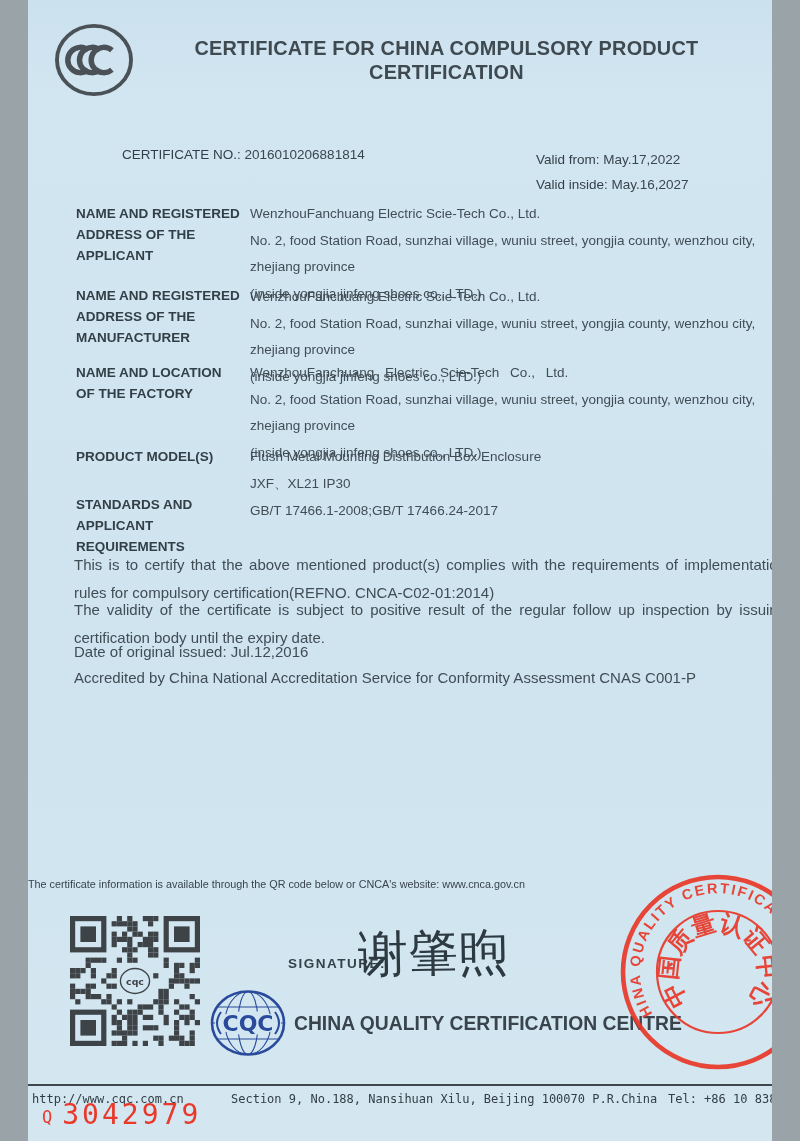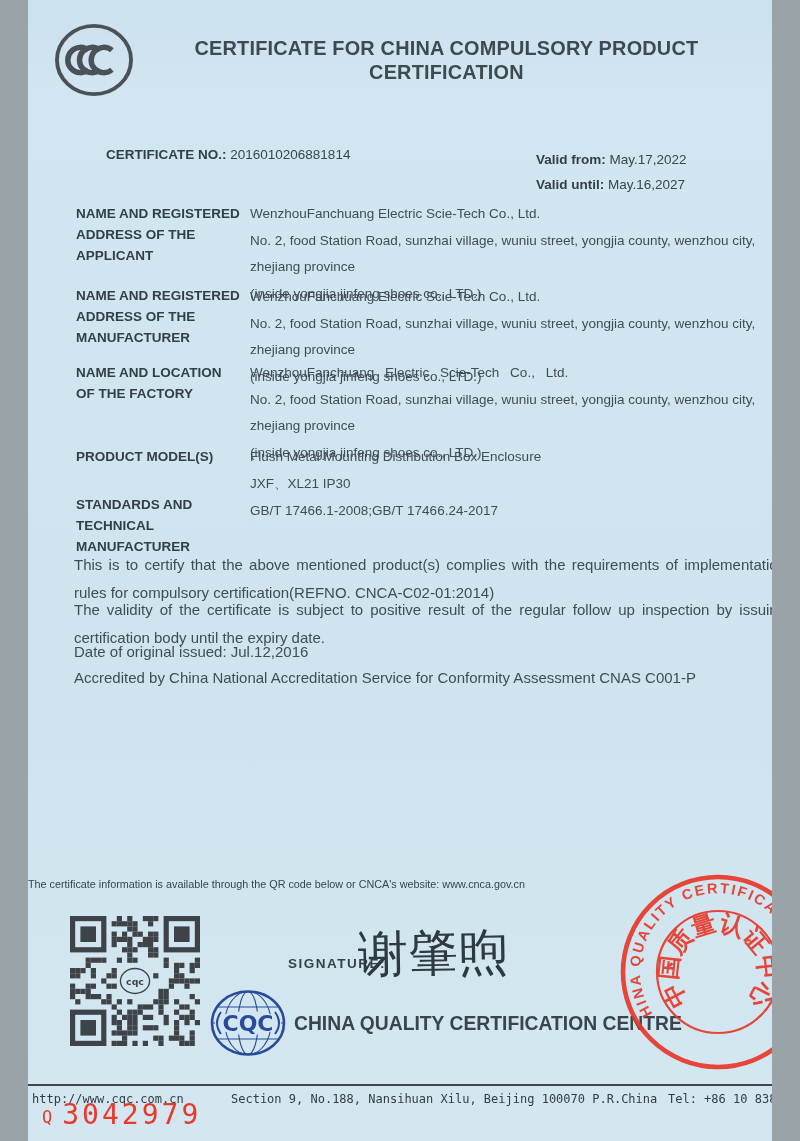--- a/index.html
+++ b/index.html
@@ -19,23 +19,23 @@
   .page-title {
     flex:1; text-align:center; font-weight:bold; font-size:20.5px;
     color:#3f4950; letter-spacing:0.2px; transform:scaleX(0.97); padding-left:6px;
   }
   
   .abs { position:absolute; }
   .label-col { left:48px; width:170px; font-weight:bold; font-size:13.5px; line-height:21px; color:#333f47; }
   .value-col { left:222px; width:540px; font-size:13.5px; line-height:26.5px; color:#414d55; }
   .spread { word-spacing:7px; }
   .certno-row { top:147px; left:78px; font-size:13.5px; }
-  .certno-row b { font-weight:bold; color:#333f47; }
+  .certno-row b { font-weight:normal; color:#333f47;margin-left:16px; }
   .valid-block { top:147px; left:508px; font-size:13.5px; line-height:25px; }
-  .valid-block b { font-weight:bold; color:#333f47; }
+  .valid-block b { font-weight:normal; color:#333f47; }
   
   .para {
     left:46px; width:712px; font-size:15px; line-height:27.5px;
     text-align:justify; text-align-last:left; color:#414d55;
   }
   
   .qr-note { top:878px; left:0; width:785px; text-align:left; font-size:10.8px; color:#39444c; }
   .qr-box { top:916px; left:42px; width:130px; height:130px; }
   .sig-label { top:956px; left:260px; font-weight:bold; font-size:13.5px; letter-spacing:1.5px; color:#36424a; }
   .sig-value {
@@ -76,21 +76,21 @@
   <div class="abs certno-row">
     <b>CERTIFICATE NO.:</b>
     <span>2016010206881814</span>
   </div>
   <div class="abs valid-block">
     <div>
       <b>Valid from:</b>
       <span>May.17,2022</span>
     </div>
     <div>
-      <b>Valid until:</b>
+      <b>Valid inside:</b>
       <span>May.16,2027</span>
     </div>
   </div>
 
   <div class="abs label-col" style="top:203px">
     <div>NAME AND REGISTERED</div>
     <div>ADDRESS OF THE APPLICANT</div>
   </div>
   <div class="abs value-col" style="top:201px">
     <div>WenzhouFanchuang Electric Scie-Tech Co., Ltd.</div>
@@ -122,21 +122,21 @@
   <div class="abs label-col" style="top:446px">
     <div>PRODUCT MODEL(S)</div>
   </div>
   <div class="abs value-col" style="top:444px">
     <div>Flush Metal Mounting Distribution Box Enclosure</div>
     <div>JXF、XL21 IP30</div>
   </div>
 
   <div class="abs label-col" style="top:494px">
     <div>STANDARDS AND</div>
-    <div>TECHNICAL MANUFACTURER</div>
+    <div>APPLICANT REQUIREMENTS</div>
   </div>
   <div class="abs value-col" style="top:498px">
     <div>GB/T 17466.1-2008;GB/T 17466.24-2017</div>
   </div>
 
   <p class="abs para" style="top:551px">This is to certify that the above mentioned product(s) complies with the requirements of implementation rules for compulsory certification(REFNO. CNCA-C02-01:2014)</p>
   <p class="abs para" style="top:596px">The validity of the certificate is subject to positive result of the regular follow up inspection by issuing certification body until the expiry date.</p>
   <p class="abs para" style="top:638px">Date of original issued: Jul.12,2016</p>
   <p class="abs para" style="top:664px">Accredited by China National Accreditation Service for Conformity Assessment CNAS C001-P</p>
 

